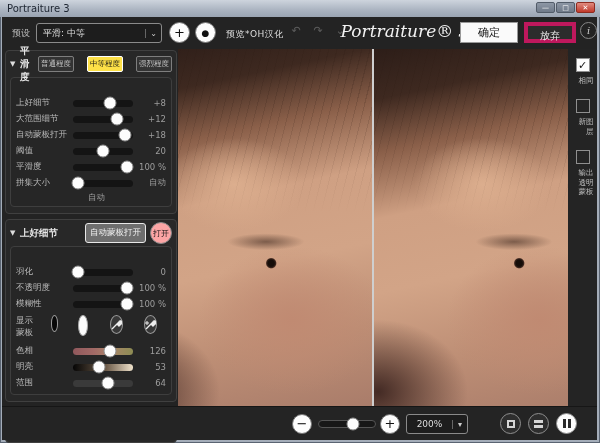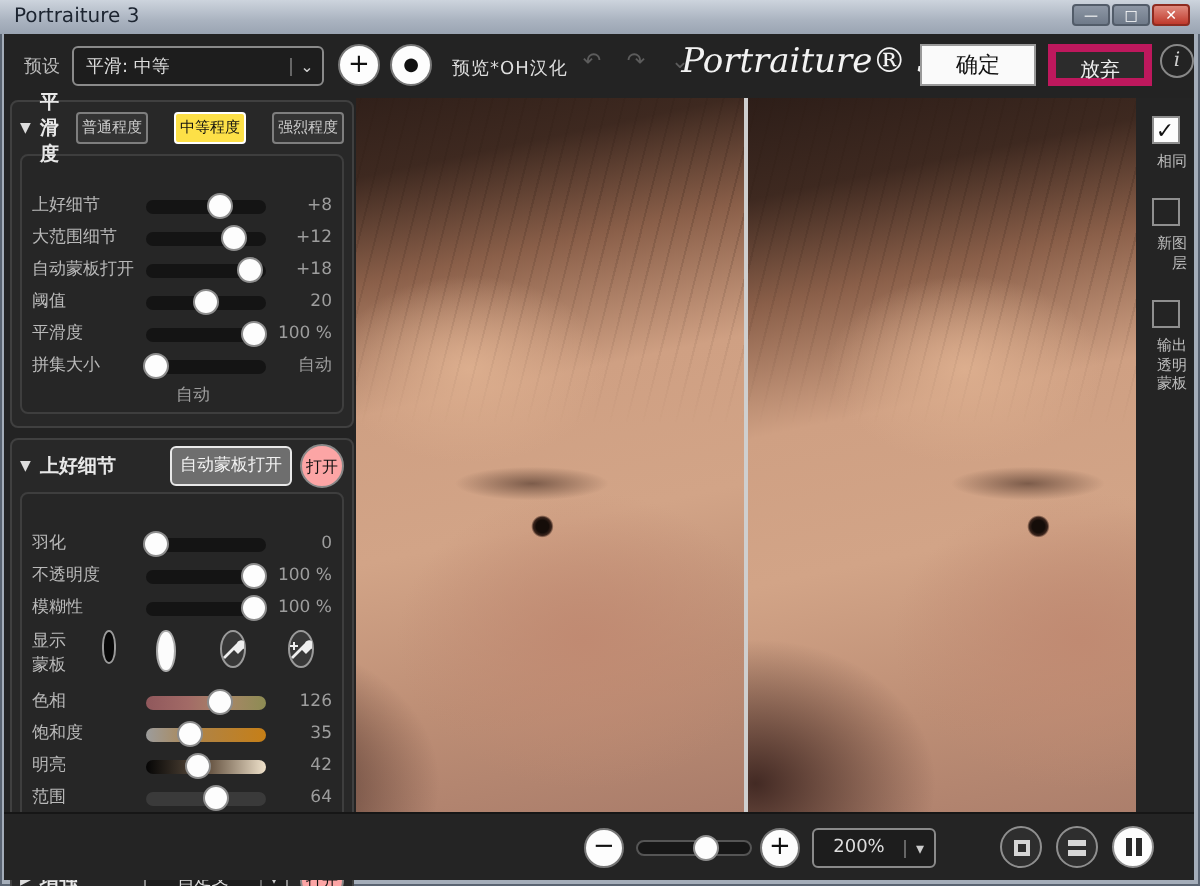--- a/index.html
+++ b/index.html
@@ -278,32 +278,25 @@
           </div>
 
           <div class="srow">
             <span class="lab">色相</span>
             <div class="track grad-hue">
                 <div class="knob" style="left: 62%;"></div>
               </div>
             <span class="val">126</span>
           </div>
           <div class="srow">
-            <span class="lab">饱和度</span>
-            <div class="track grad-sat">
-                <div class="knob" style="left: 36%;"></div>
-              </div>
-            <span class="val">35</span>
-          </div>
-          <div class="srow">
             <span class="lab">明亮</span>
             <div class="track grad-lum">
                 <div class="knob" style="left: 44%;"></div>
               </div>
-            <span class="val">42</span>
+            <span class="val">53</span>
           </div>
           <div class="srow">
             <span class="lab">范围</span>
             <div class="track grad-range">
                 <div class="knob" style="left: 58%;"></div>
               </div>
             <span class="val">64</span>
           </div>
         </div>
       </div>

